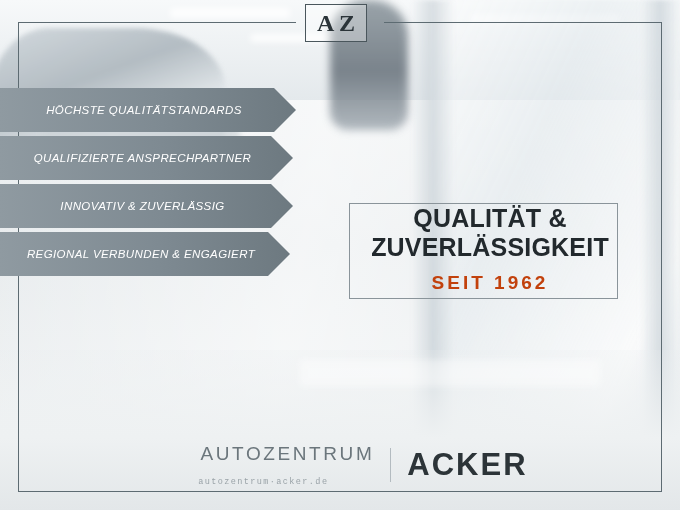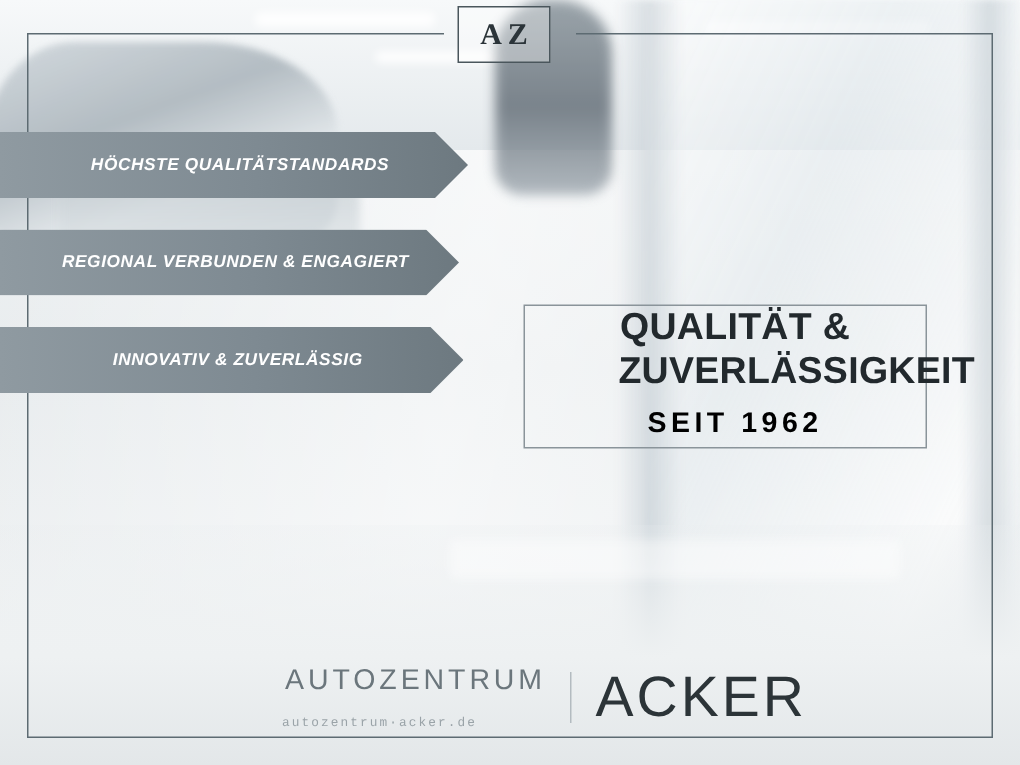--- a/index.html
+++ b/index.html
@@ -124,47 +124,47 @@
     height: 38px;
     border: 1px solid #4a565c;
     box-sizing: border-box;
     background: rgba(255,255,255,0.35);
     display: flex;
     align-items: center;
     justify-content: center;
   }
   .logo-mark .az {
     font-family: "Liberation Serif", serif;
-    font-size: 20px;
+    font-size: 24px;
     font-weight: 700;
     letter-spacing: 0px;
     color: #2b3439;
     line-height: 1;
     position: relative;
   }
 
   
   .banners {
     position: absolute;
     left: 0px;
     top: 88px;
     width: 305px;
   }
   .banner {
     position: relative;
     height: 44px;
-    margin-bottom: 21px;
+    margin-bottom: 4px;
     display: flex;
     align-items: center;
     color: #ffffff;
     font-size: 11.5px;
-    font-weight: 700;
+    font-weight: 400;
     letter-spacing: 0.4px;
     font-style: italic;
-    padding-left: 16px;
+    padding-left: 0;
     -webkit-clip-path: polygon(0 0, calc(100% - 22px) 0, 100% 50%, calc(100% - 22px) 100%, 0 100%);
     clip-path: polygon(0 0, calc(100% - 22px) 0, 100% 50%, calc(100% - 22px) 100%, 0 100%);
     background: linear-gradient(90deg, #8f9aa1 0%, #7e8a92 55%, #6d7980 100%);
     box-shadow: 0 1px 3px rgba(0,0,0,0.18);
   }
   .banner .txt {
     display: block;
     width: 100%;
     text-align: center;
     padding-right: 16px;
@@ -192,27 +192,27 @@
     left: 330px;
     top: 204px;
     width: 320px;
     text-align: center;
     color: #22292d;
     font-weight: 700;
     font-size: 25px;
     line-height: 29px;
     letter-spacing: 0.2px;
   }
-  .headline .l2 { display: block; text-align: right; }
+  .headline .l2 { display: block; }
   .headline .sub {
     display: block;
     margin-top: 6px;
     font-size: 19px;
     letter-spacing: 3px;
-    color: #000000;
+    color: #c2410c;
     font-weight: 700;
   }
 
   
   .footer {
     position: absolute;
     left: 0;
     right: 0;
     bottom: 24px;
     display: flex;
@@ -237,23 +237,23 @@
     font-size: 8.5px;
     letter-spacing: 1.4px;
     color: #9aa3a8;
   }
   .footer-divider {
     width: 1px;
     height: 34px;
     background: #b3bbc0;
   }
   .footer-right {
-    font-size: 38px;
+    font-size: 31px;
     letter-spacing: 2px;
-    font-weight: 400;
+    font-weight: 700;
     color: #2c3438;
     line-height: 1;
   }
 </style>
 </head>
 <body>
 
 <div id="stage">
 
   <div class="bg">
@@ -279,27 +279,30 @@
     <span class="az">A Z</span>
     <span class="slash"></span>
   </div>
 
   <div class="banners">
 
     <div class="banner b1">
       <span class="txt">HÖCHSTE  QUALITÄTSTANDARDS</span>
     </div>
 
+    <div class="banner b2">
+      <span class="txt">QUALIFIZIERTE ANSPRECHPARTNER</span>
+    </div>
+
+    <div class="banner b4">
+      <span class="txt">INNOVATIV &amp; ZUVERLÄSSIG</span>
+    </div>
 
     <div class="banner b3">
       <span class="txt">REGIONAL VERBUNDEN &amp; ENGAGIERT</span>
-    </div>
-
-    <div class="banner b4">
-      <span class="txt">INNOVATIV &amp; ZUVERLÄSSIG</span>
     </div>
 
 
   </div>
 
   <div class="headline-box"></div>
   <div class="headline">
     <span>QUALITÄT &amp;</span>
     <span class="l2">ZUVERLÄSSIGKEIT</span>
     <span class="sub">SEIT 1962</span>

